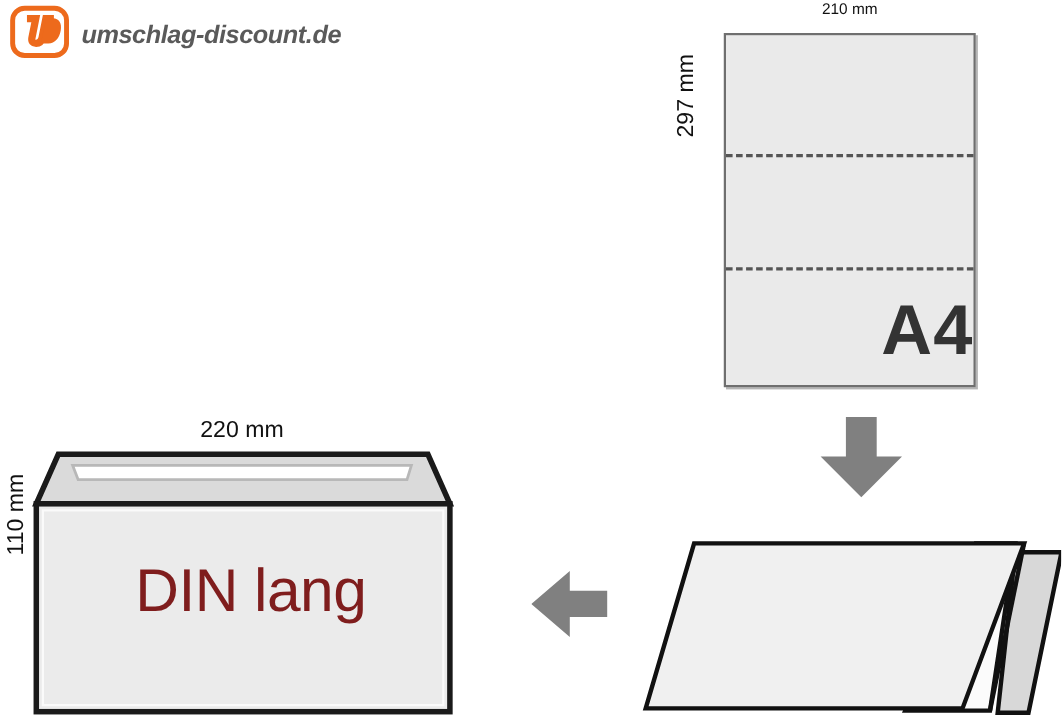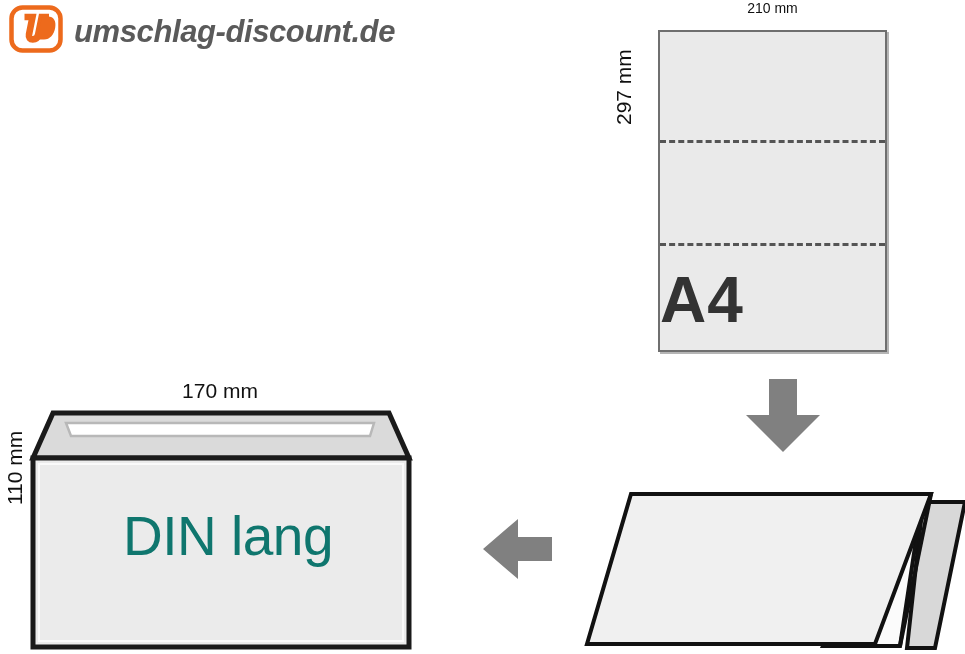--- a/index.html
+++ b/index.html
@@ -29,21 +29,21 @@
     align-items: center;
     gap: 10px;
   }
   .logo-mark {
     width: 56px;
     height: 50px;
     flex: 0 0 auto;
   }
   .logo-text {
     font-family: "Liberation Sans", sans-serif;
-    font-size: 31px;
+    font-size: 23px;
     font-weight: bold;
     font-style: italic;
     color: #5a5a5a;
     letter-spacing: -0.4px;
     white-space: nowrap;
     line-height: 1;
     padding-top: 4px;
   }
 
   
@@ -69,21 +69,21 @@
     height: 0;
     border-top: 3px dashed #555555;
   }
   .a4-fold.f1 { top: 108px; }
   .a4-fold.f2 { top: 211px; }
   .a4-label {
     position: absolute;
     left: 0;
     right: 0;
     bottom: 18px;
-    text-align: left;
+    text-align: right;
     font-size: 64px;
     font-weight: bold;
     color: #333333;
     letter-spacing: 1px;
     line-height: 1;
     margin-top: 36px;
   }
 
   .dim-top-a4 {
     position: absolute;
@@ -130,21 +130,21 @@
     width: 400px;
     height: 254px;
   }
   .env-label {
     position: absolute;
     left: 88px;
     top: 509px;
     width: 280px;
     text-align: center;
     font-size: 55px;
-    color: #0f766e;
+    color: #7f1d1d;
     line-height: 1;
     letter-spacing: -0.5px;
   }
   .dim-top-env {
     position: absolute;
     left: 32px;
     top: 379px;
     width: 376px;
     text-align: center;
     font-size: 21px;
@@ -200,21 +200,21 @@
 
     <polygon points="348,24 390,24 360,170 332,170" fill="#D8D8D8" stroke="#111111" stroke-width="4" stroke-linejoin="miter"></polygon>
 
     <polygon points="312,16 348,16 325,168 248,168" fill="#FBFBFB" stroke="#111111" stroke-width="4" stroke-linejoin="miter"></polygon>
 
     <polygon points="56,16 356,16 300,166 12,166" fill="#F0F0F0" stroke="#111111" stroke-width="4" stroke-linejoin="miter"></polygon>
 
     <line x1="356" y1="16" x2="325" y2="168" stroke="#111111" stroke-width="4"></line>
   </svg>
 
-  <div class="dim-top-env">170 mm</div>
+  <div class="dim-top-env">220 mm</div>
   <div class="dim-left-env">110 mm</div>
 
   <svg class="envelope" viewBox="0 0 400 254">
 
     <polygon points="33,13 369,13 389,58 13,58" fill="#DADADA" stroke="#1A1A1A" stroke-width="5" stroke-linejoin="miter"></polygon>
 
     <polygon points="46,23 354,23 350,36 51,36" fill="#FFFFFF" stroke="#B8B8B8" stroke-width="2.5" stroke-linejoin="miter"></polygon>
 
     <rect x="13" y="58" width="376" height="189" fill="#EBEBEB" stroke="#1A1A1A" stroke-width="5"></rect>
 

